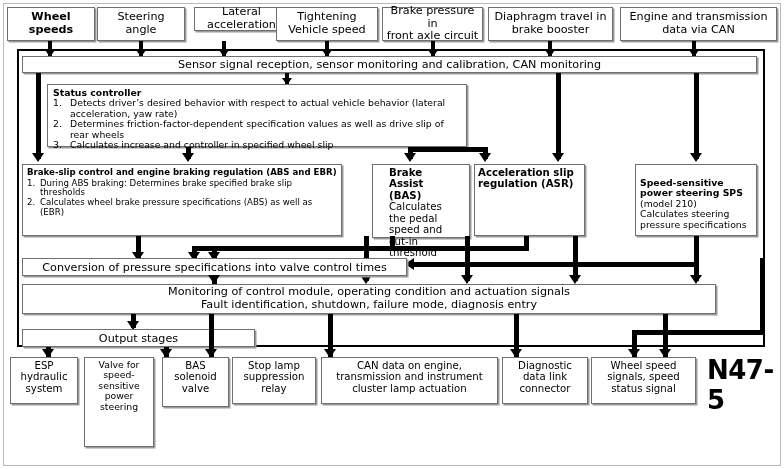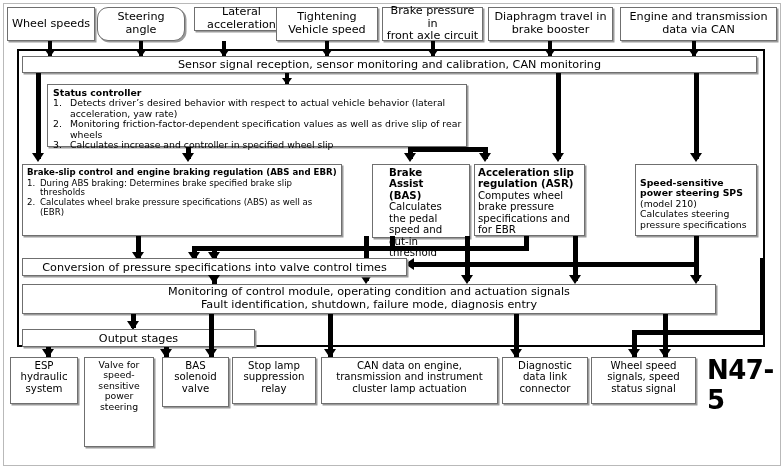--- a/index.html
+++ b/index.html
@@ -45,24 +45,24 @@
 
   #code-label{position:absolute;font-weight:bold;letter-spacing:-0.5px;}
 </style>
 </head>
 <body>
 
 <div id="root">
 
   <div id="outer-frame"></div>
 
-  <div class="box ctr pad t fs11" style="left:7px;top:7px;width:88px;height:34px;">
+  <div class="box ctr pad t fs11" style="left:7px;top:7px;width:88px;height:34px;font-weight:bold;">
     <span style="white-space:pre-line">Wheel speeds</span>
   </div>
-  <div class="box ctr pad t fs11" style="left:97px;top:7px;width:88px;height:34px;border-radius:11px;">
+  <div class="box ctr pad t fs11" style="left:97px;top:7px;width:88px;height:34px;">
     <span style="white-space:pre-line">Steering angle</span>
   </div>
   <div class="box ctr pad t fs11" style="left:194px;top:7px;width:95px;height:24px;">
     <span style="white-space:pre-line">Lateral
 acceleration</span>
   </div>
   <div class="box ctr pad t fs11" style="left:276px;top:7px;width:102px;height:34px;">
     <span style="white-space:pre-line">Tightening
 Vehicle speed</span>
   </div>
@@ -105,21 +105,21 @@
 
   <div class="box fs9 t" style="left:47px;top:84px;width:420px;height:63px;padding:3px 4px 3px 5px;">
     <div class="lst">
       <div class="b">Status controller</div>
       <div class="li">
         <span class="num">1.</span>
         <span class="txt">Detects driver’s desired behavior with respect to actual vehicle behavior (lateral acceleration, yaw rate)</span>
       </div>
       <div class="li">
         <span class="num">2.</span>
-        <span class="txt">Monitoring friction-factor-dependent specification values as well as drive slip of rear wheels</span>
+        <span class="txt">Determines friction-factor-dependent specification values as well as drive slip of rear wheels</span>
       </div>
       <div class="li">
         <span class="num">3.</span>
         <span class="txt">Calculates increase and controller in specified wheel slip</span>
       </div>
     </div>
   </div>
 
   <div class="vline" style="left:36px;top:73px;width:5px;height:86px;"></div>
   <div class="arrow-d" style="left:32px;top:153px;"></div>
@@ -150,21 +150,20 @@
     </div>
   </div>
 
   <div class="box fs10 t" style="left:372px;top:164px;width:98px;height:74px;padding:2px 16px;">
     <div class="b">Brake Assist (BAS)</div>
     <div>Calculates the pedal speed and cut-in threshold</div>
   </div>
 
   <div class="box fs10 t" style="left:474px;top:164px;width:111px;height:72px;padding:2px 3px;">
     <div class="b">Acceleration slip regulation (ASR)</div>
-    <div>Computes wheel brake pressure specifications and for EBR</div>
   </div>
 
   <div class="box fs9 t" style="left:635px;top:164px;width:122px;height:72px;padding:13px 4px;">
     <div>
       <span class="b">Speed-sensitive power steering SPS</span>
       <span>(model 210)</span>
     </div>
     <div>Calculates steering pressure specifications</div>
   </div>
 

